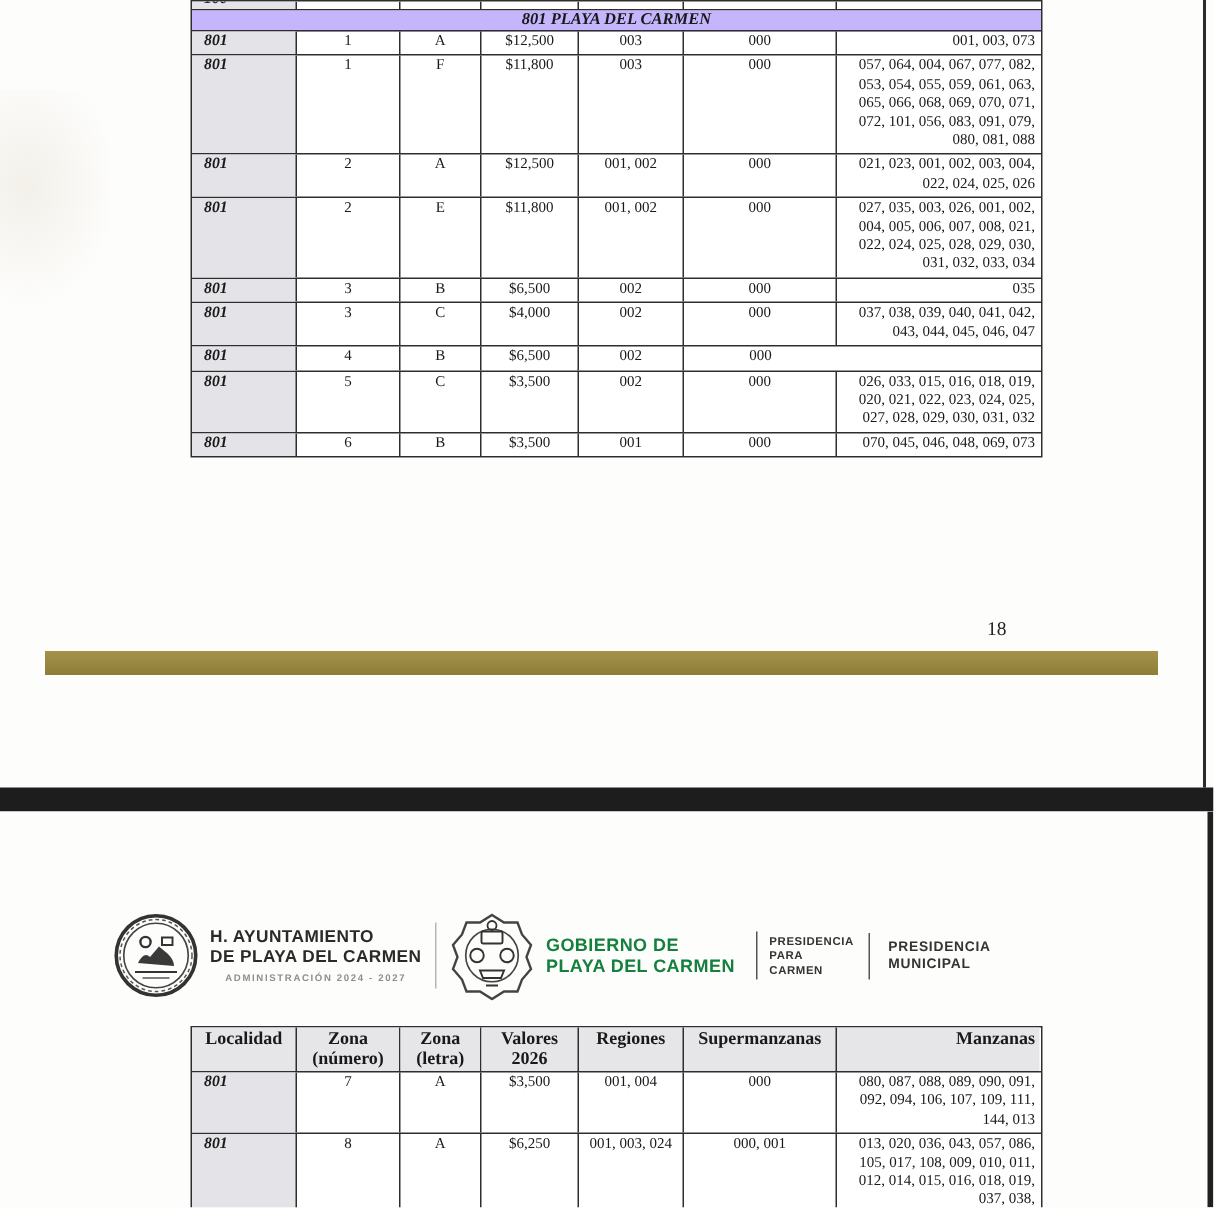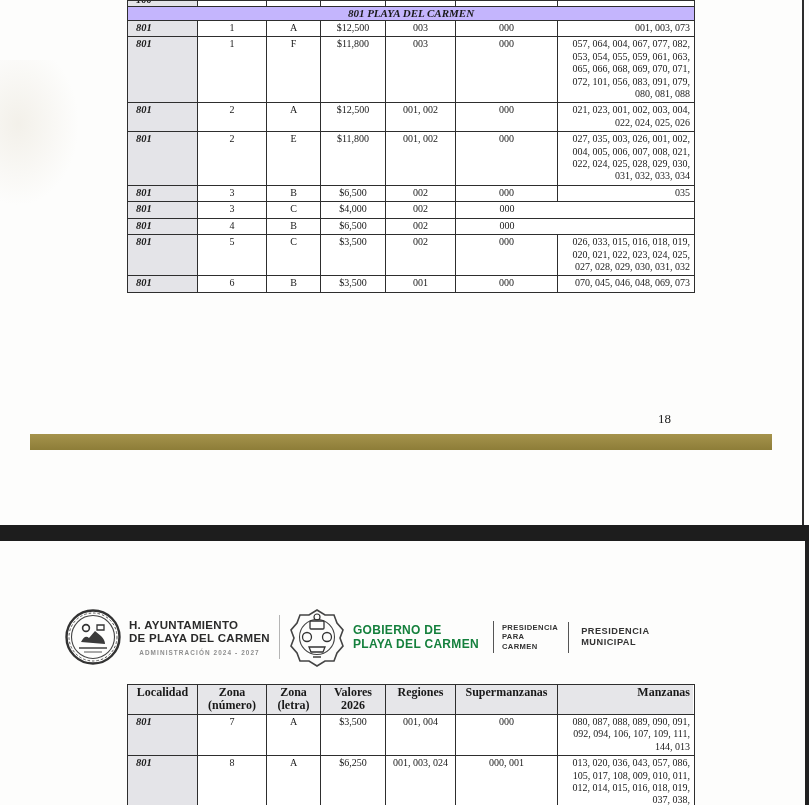--- a/index.html
+++ b/index.html
@@ -59,21 +59,21 @@
   }
   .head-row .c0 { text-align:center; padding-left:3px; }
 
   
   .page-number { position:absolute; left:658px; top:411px; font-size:13px; color:#222;
                  font-family:"Liberation Serif", serif; }
   .gold-bar { position:absolute; left:30px; top:434px; width:742px; height:16px;
               background:linear-gradient(#a5934c, #8d7d38); }
 
   
-  .logo-strip { position:absolute; left:64px; top:66px; display:flex; align-items:center;
+  .logo-strip { position:absolute; left:75px; top:66px; display:flex; align-items:center;
                 font-family:"Liberation Sans", sans-serif; }
   .seal { flex:none; }
   .logo-text-1 { margin-left:7px; }
   .logo-text-1 .l1, .logo-text-1 .l2 { font-weight:bold; font-size:11.5px; line-height:13.5px;
                 letter-spacing:.3px; color:#2a2a2a; }
   .logo-text-1 .admin { font-size:6.4px; letter-spacing:1.1px; color:#8e8e8e; margin-top:3px;
                 text-align:center; font-weight:bold; }
   .vdiv { width:1px; height:44px; background:#b5b5b5; margin:0 9px; flex:none; }
   .logo-text-2 { margin-left:8px; }
   .logo-text-2 .l1, .logo-text-2 .l2 { font-weight:bold; font-size:12px; line-height:14.5px;
@@ -157,20 +157,21 @@
       <div class="cell c6">035</div>
     </div>
 
     <div class="trow">
       <div class="cell c0">801</div>
       <div class="cell c1">3</div>
       <div class="cell c2">C</div>
       <div class="cell c3">$4,000</div>
       <div class="cell c4">002</div>
       <div class="cell c5">000</div>
+      <div class="cell c6">037, 038, 039, 040, 041, 042, 043, 044, 045, 046, 047</div>
     </div>
 
     <div class="trow">
       <div class="cell c0">801</div>
       <div class="cell c1">4</div>
       <div class="cell c2">B</div>
       <div class="cell c3">$6,500</div>
       <div class="cell c4">002</div>
       <div class="cell c5">000</div>
     </div>

